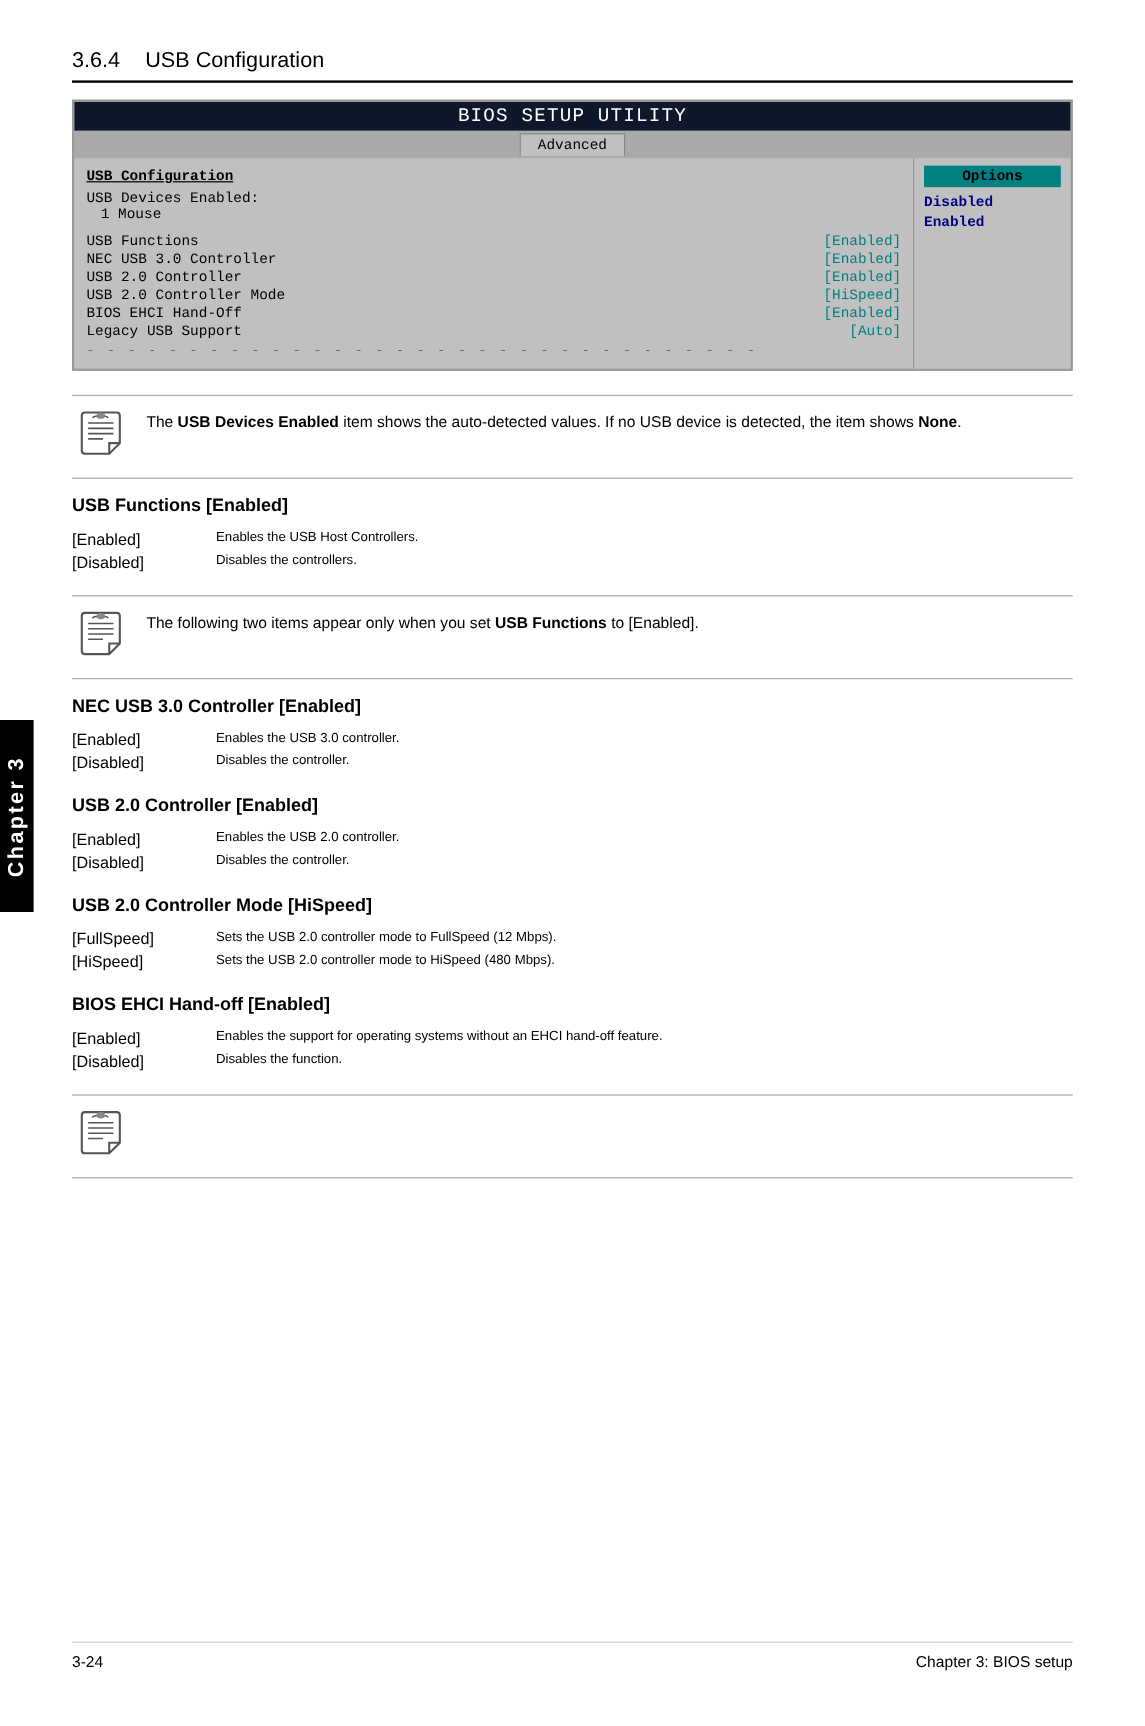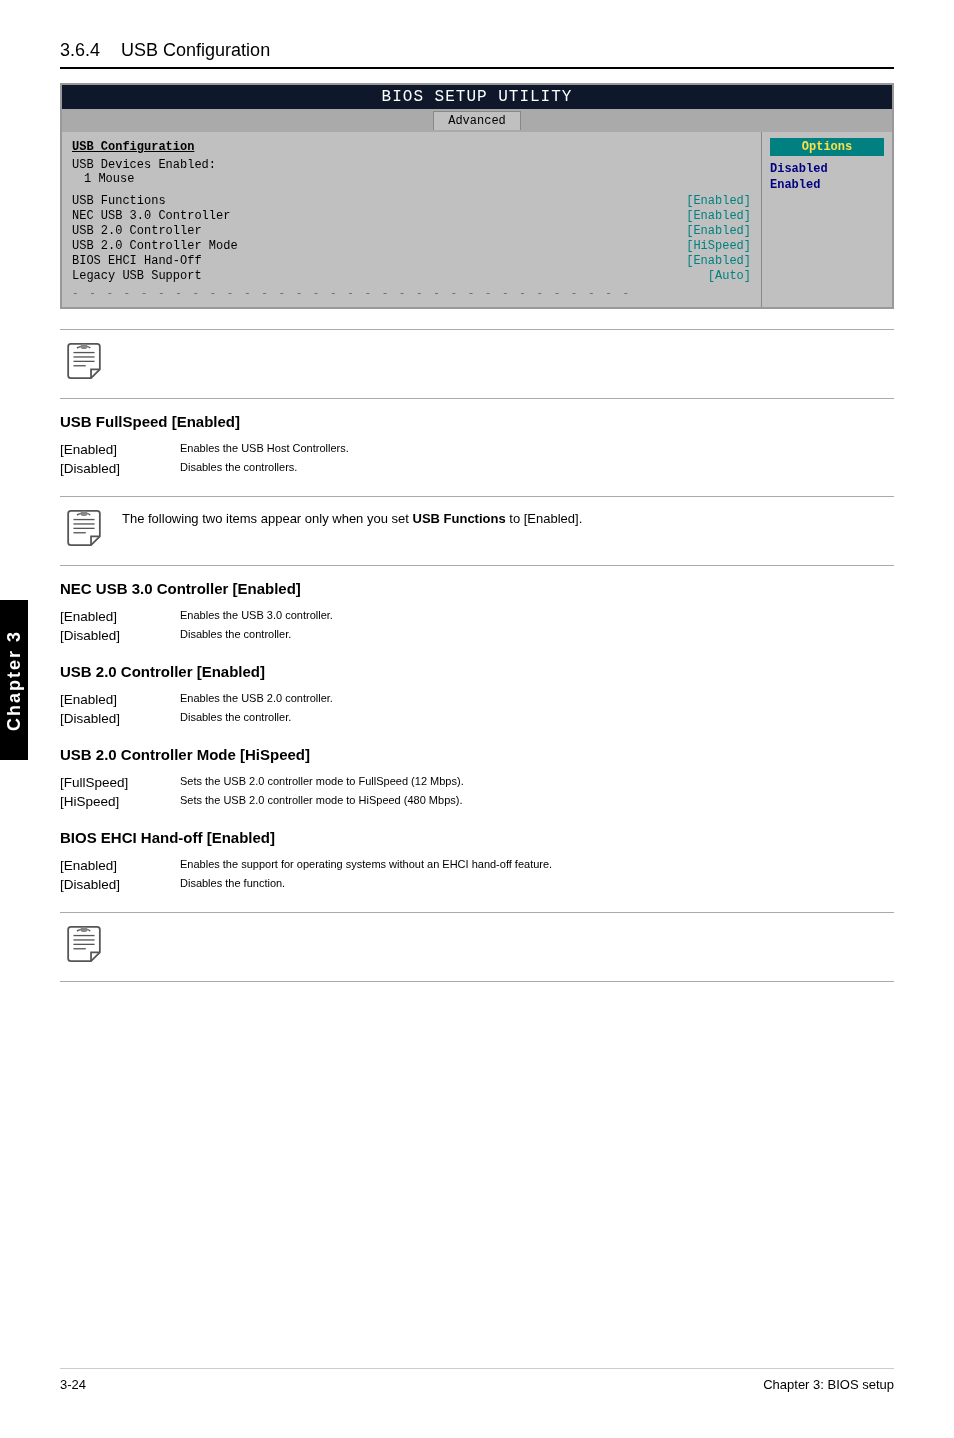--- a/index.html
+++ b/index.html
@@ -110,21 +110,21 @@
 
     .bios-section-title {
       font-weight: bold;
       font-size: 12px;
       margin-bottom: 4px;
       text-decoration: underline;
     }
 
     .bios-options-title {
       background: #008080;
-      color: #fde047;
+      color: #000000;
       text-align: center;
       padding: 2px 4px;
       font-size: 12px;
       margin-bottom: 6px;
       font-weight: bold;
     }
 
     .bios-option-value {
       font-size: 12px;
       color: #000080;
@@ -303,24 +303,27 @@
         <path d="M5,2 C3,2 2,3.5 2,5 L2,38 C2,40 3,41 5,41 L28,41 L38,31 L38,5 C38,3.5 37,2 35,2 Z" fill="none" stroke="#555" stroke-width="2"></path>
         <path d="M28,41 L28,31 L38,31" fill="none" stroke="#555" stroke-width="2"></path>
         <path d="M8,12 L32,12" stroke="#555" stroke-width="1.5"></path>
         <path d="M8,17 L32,17" stroke="#555" stroke-width="1.5"></path>
         <path d="M8,22 L32,22" stroke="#555" stroke-width="1.5"></path>
         <path d="M8,27 L22,27" stroke="#555" stroke-width="1.5"></path>
         <path d="M12,7 C12,7 14,5 20,5 C26,5 27,7 27,7" fill="none" stroke="#555" stroke-width="1.5"></path>
         <ellipse cx="20" cy="5" rx="4" ry="3" fill="#888"></ellipse>
       </svg>
     </div>
+    <div class="note-text">
+      The <strong>USB Devices Enabled</strong> item shows the auto-detected values. If no USB device is detected, the item shows <strong>None</strong>.
+    </div>
   </div>
 
   <div class="content-section">
-    <div class="subsection-title">USB FullSpeed [Enabled]</div>
+    <div class="subsection-title">USB Functions [Enabled]</div>
     <table class="option-table">
       <tbody>
           <tr>
         <td>[Enabled]</td>
         <td>Enables the USB Host Controllers.</td>
       </tr>
       <tr>
         <td>[Disabled]</td>
         <td>Disables the controllers.</td>
       </tr>

